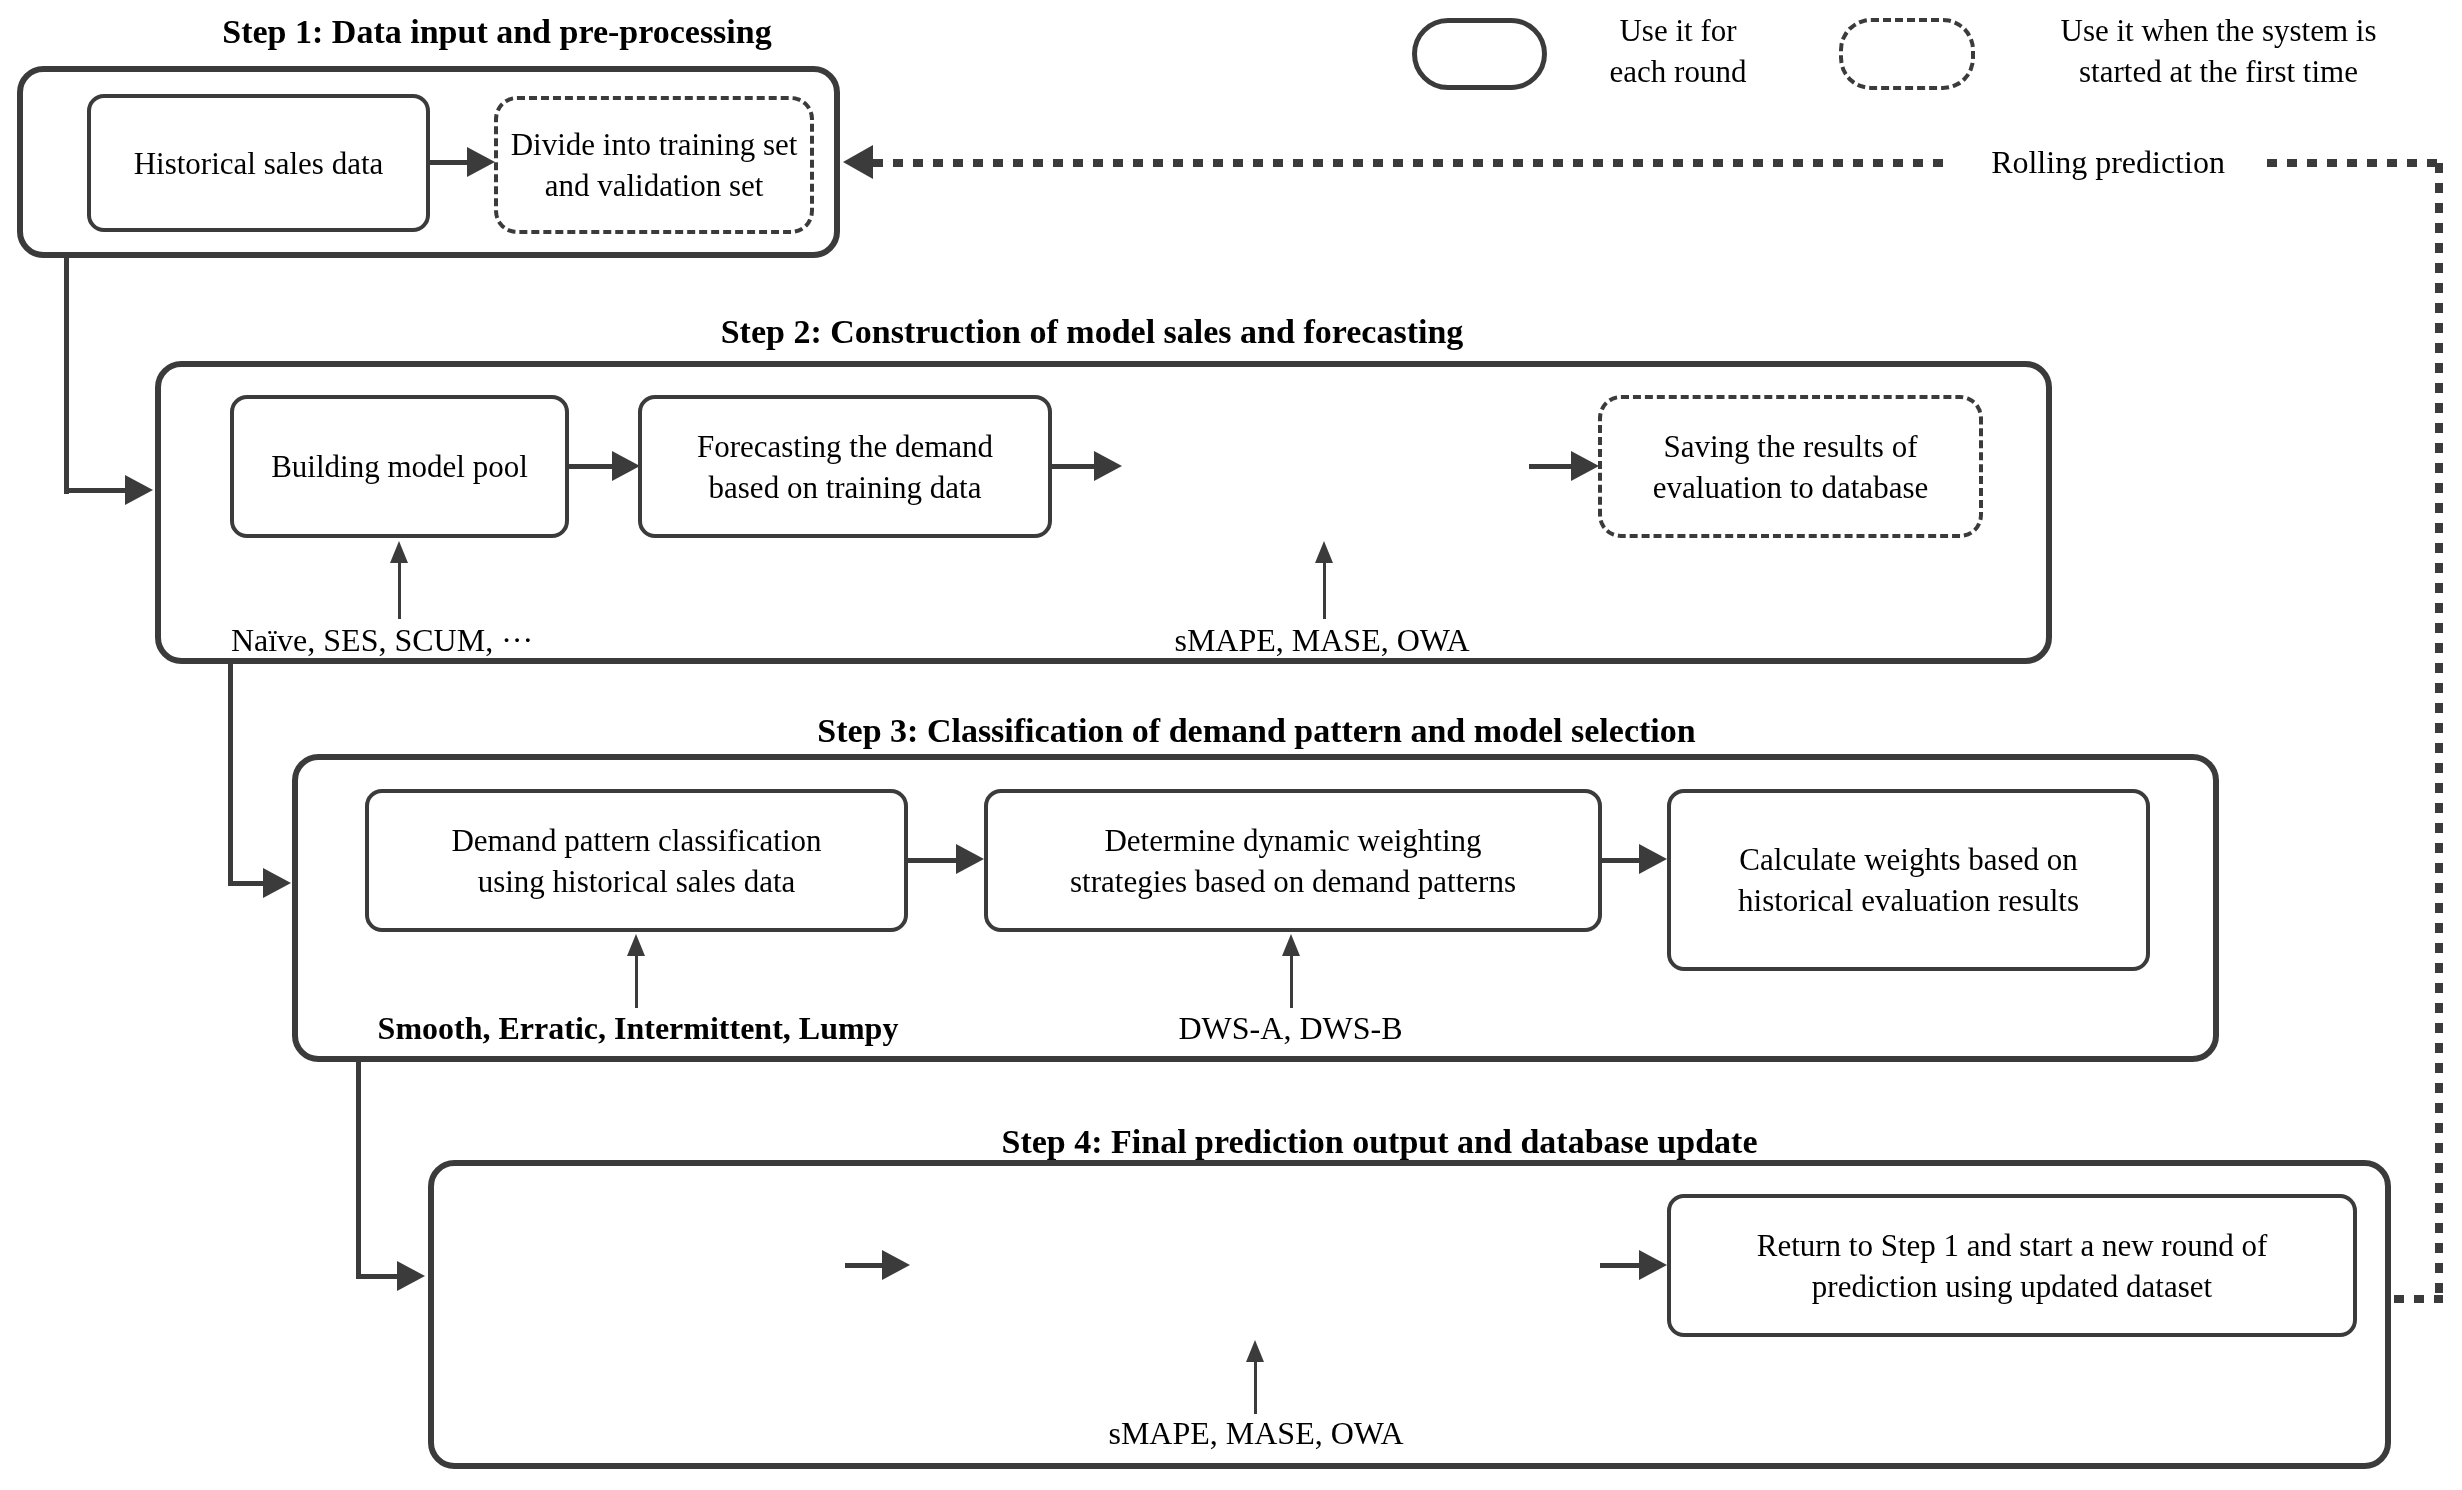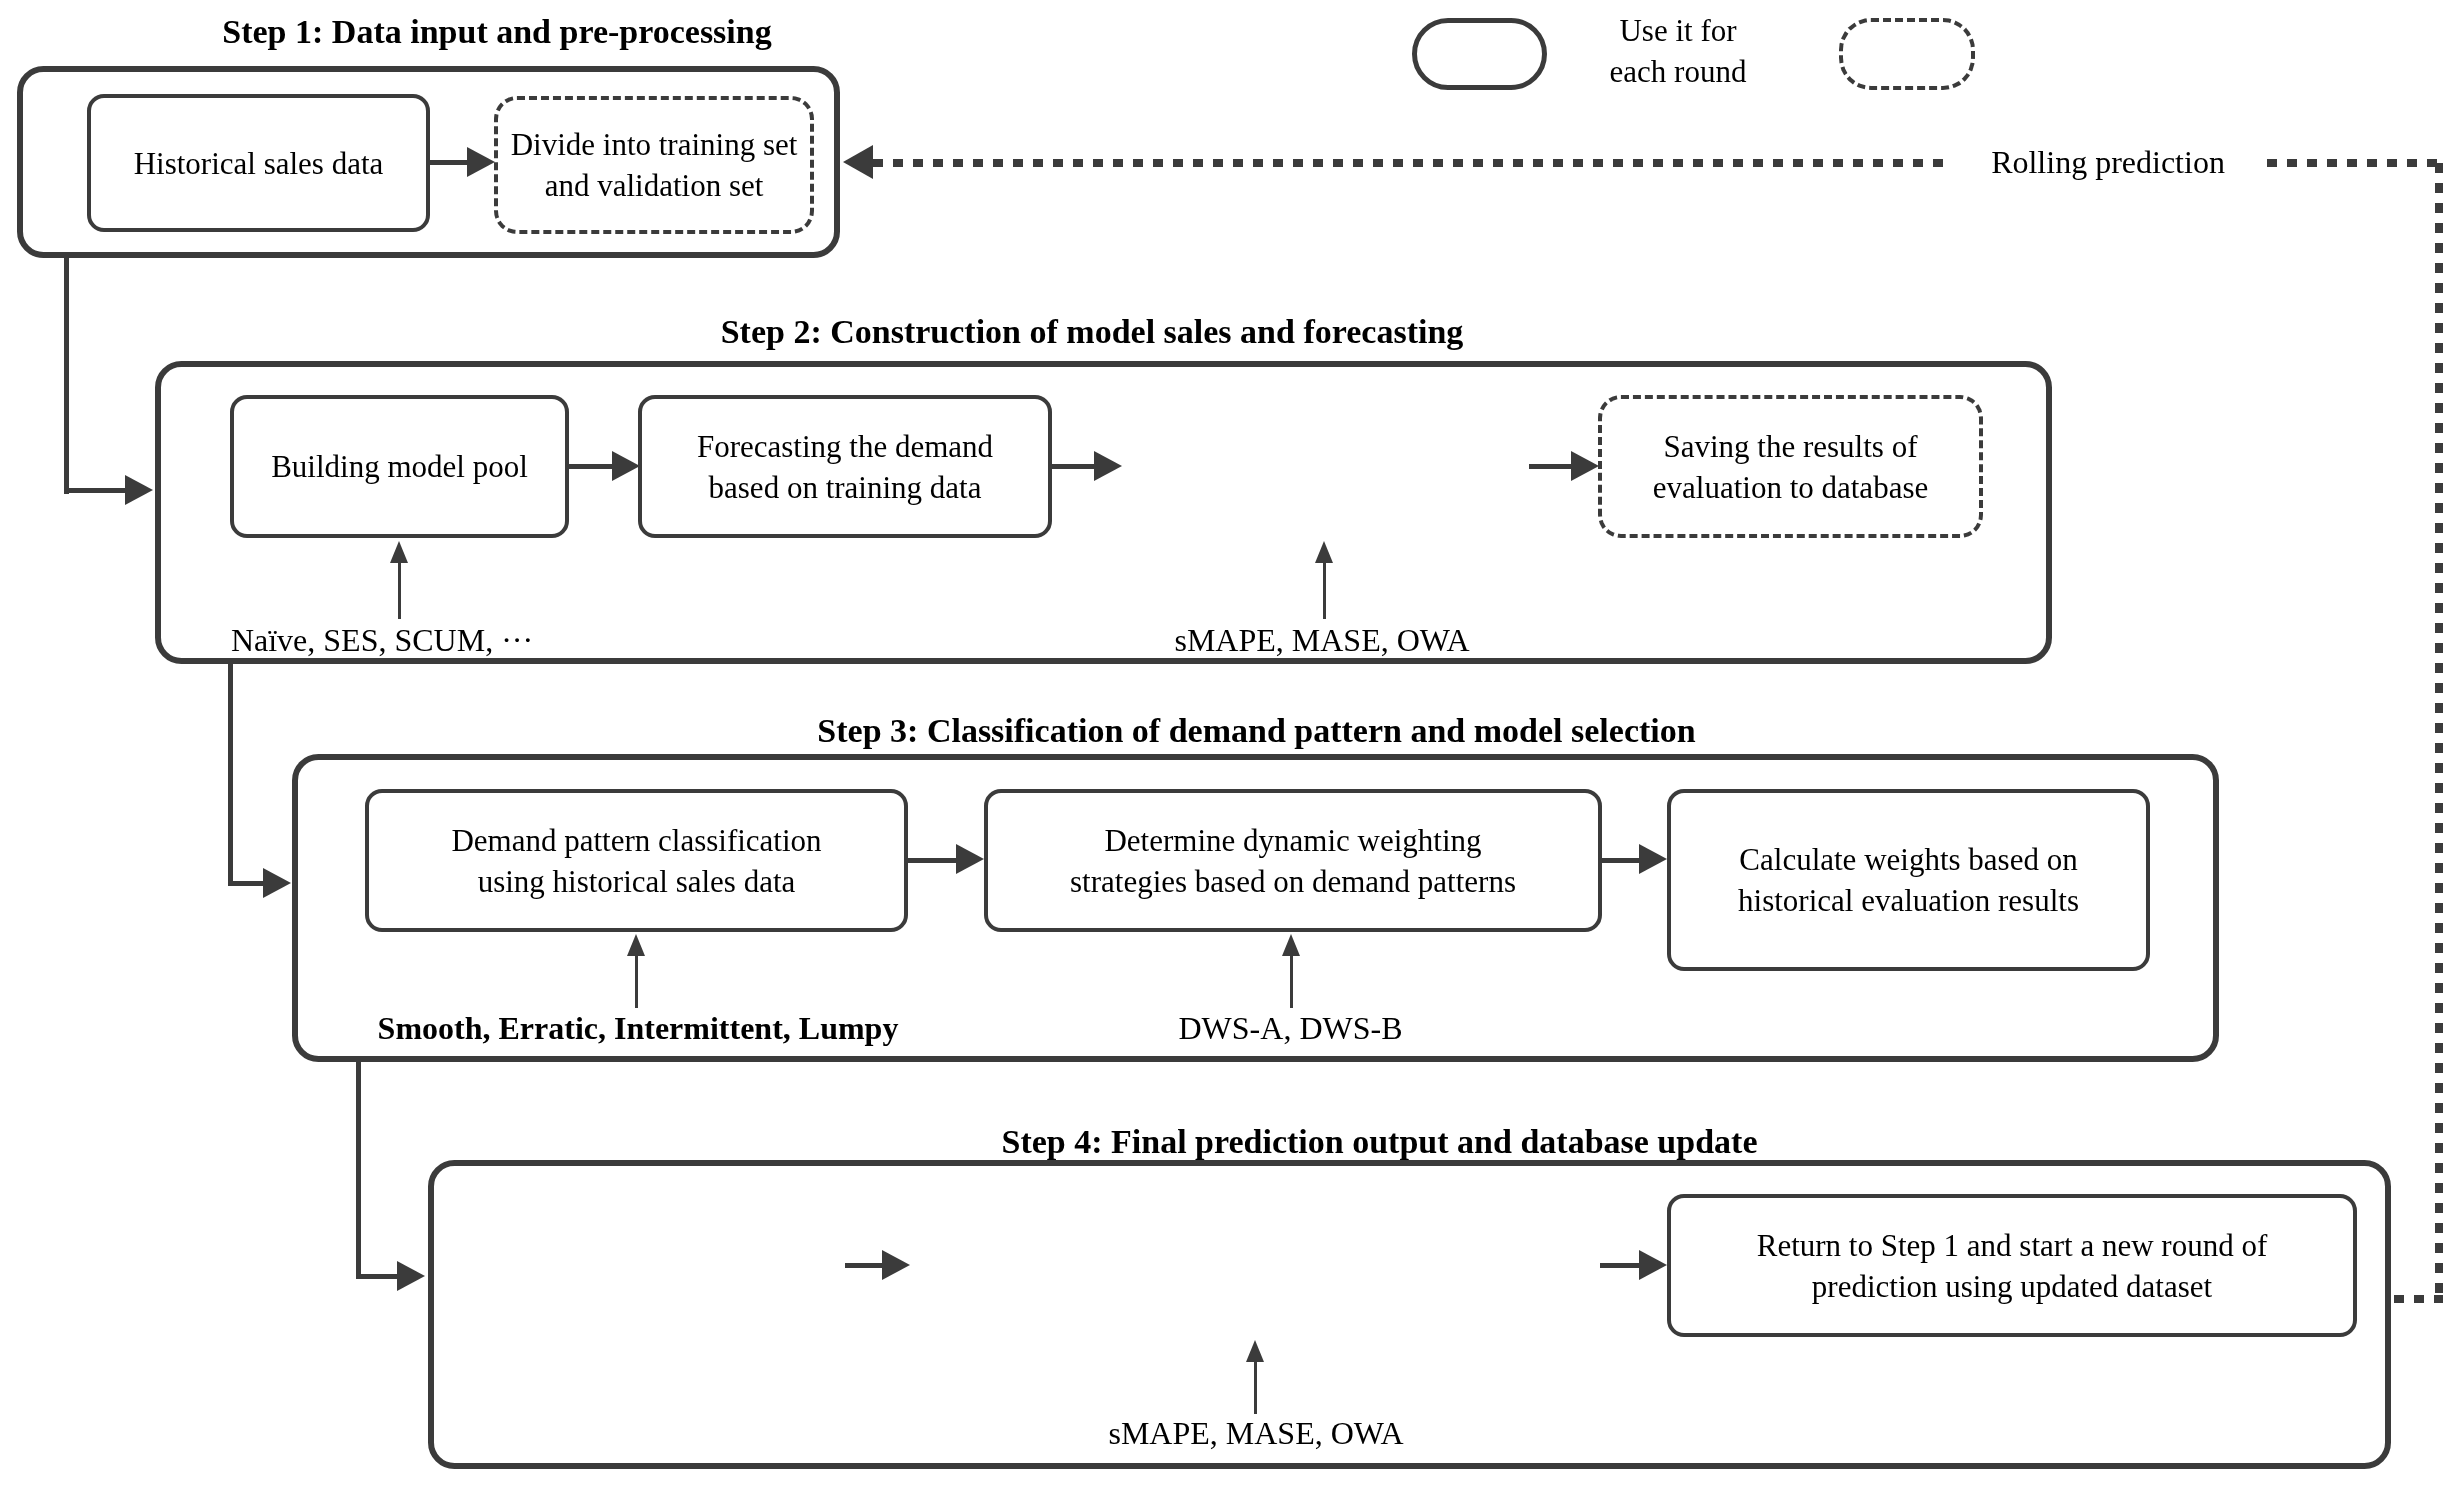--- a/index.html
+++ b/index.html
@@ -38,20 +38,22 @@
 </style>
 </head>
 <body>
 
 <div id="canvas">
 
   <div class="abs pill" style="left:1412px;top:18px;width:135px;height:72px;"></div>
   <div class="abs legend-label" style="left:1563px;top:10.3px;width:230px;">Use it for
 each round</div>
   <div class="abs pill dashed" style="left:1839px;top:18px;width:136px;height:72px;"></div>
+  <div class="abs legend-label" style="left:1983px;top:10.3px;width:471px;">Use it when the system is
+started at the first time</div>
 
   <div class="abs title" style="left:152px;top:12.6px;width:690px;">Step 1: Data input and pre-processing</div>
   <div class="abs container" style="left:17px;top:66px;width:823px;height:192px;"></div>
   <div class="abs box" style="left:87px;top:94px;width:343px;height:138px;">Historical  sales data</div>
   <div class="abs box dashed" style="left:494px;top:96px;width:320px;height:138px;">Divide into training set
 and validation set</div>
   <div class="abs hline" style="left:430px;top:160px;width:37px;height:5.2px;"></div>
   <div class="abs tri-r" style="left:467px;top:147px;"></div>
 
   <div class="abs tri-l" style="left:843px;top:145px;"></div>

